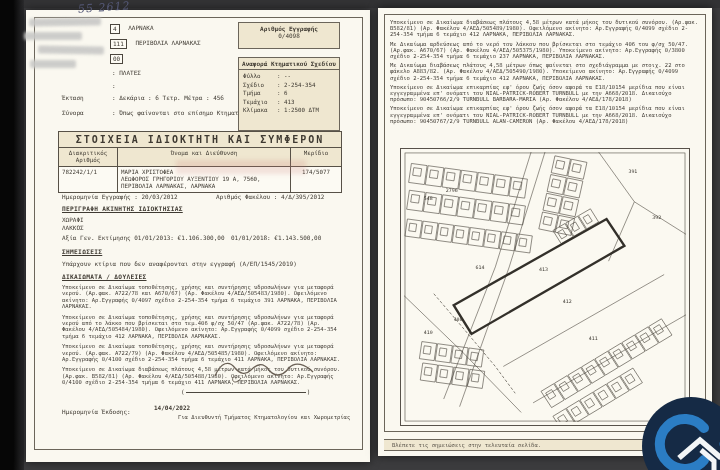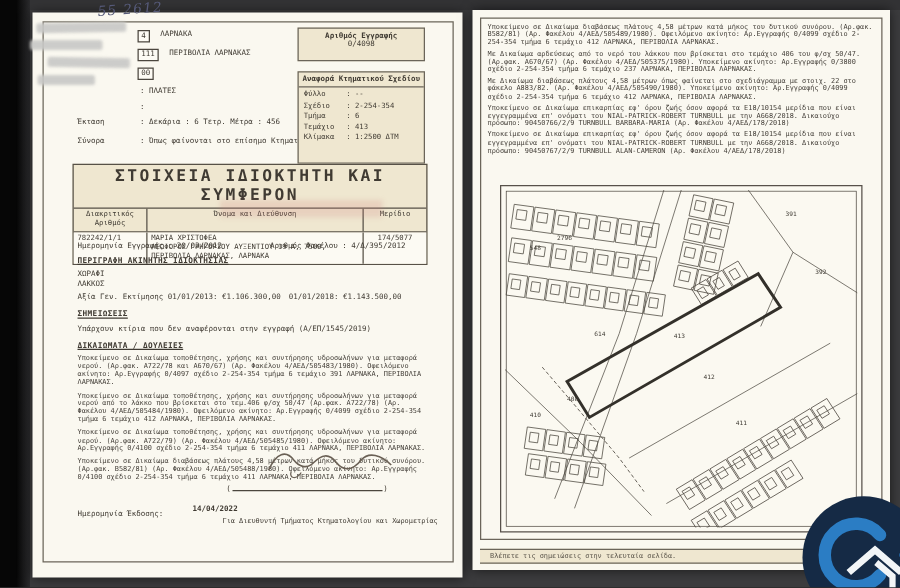--- a/index.html
+++ b/index.html
@@ -17,21 +17,21 @@
   .t55{font-size:5.5px;line-height:7px;white-space:nowrap;}
   .small-box{display:inline-block;border:1px solid #4b463e;padding:0 2px;font-size:6px;
              background:#fdfbf4;margin-right:5px;vertical-align:top;}
   .cream{background:#efe7d0;border:1px solid #6b655a;}
   .boxtitle{font-size:6px;font-weight:bold;text-align:center;line-height:7px;padding-top:2px;}
   .kv{display:flex;font-size:5.8px;line-height:8.6px;padding:0 4px;}
   .kv .k{width:34px;}
   .heading{font-size:6.2px;font-weight:bold;text-decoration:underline;letter-spacing:.3px;white-space:nowrap;}
   .otable{position:absolute;left:32px;top:121px;width:282px;border:1.2px solid #57514700;
           border:1.2px solid #575147;font-size:6px;background:#efe7d0;}
-  .otable .ttl{text-align:center;font-weight:bold;font-size:13px;letter-spacing:2px;
+  .otable .ttl{text-align:center;font-weight:bold;font-size:10px;letter-spacing:2px;
                padding:2px 0;border-bottom:1px solid #575147;}
   .cols{display:flex;align-items:stretch;}
   .cols>div{padding:2px 3px;border-right:1px solid #575147;}
   .cols>div:last-child{border-right:none;}
   .c1{width:52px;}.c2{width:166px;}.c3{flex:1;text-align:center;}
   .hdr{border-bottom:1px solid #575147;}
   .hdr>div{font-size:5.8px;line-height:6.8px;text-align:center;}
   .datarow{background:#fcfaf3;}
   .datarow>div{font-size:5.8px;line-height:7px;white-space:normal;}
   .para{font-size:5.5px;line-height:6.4px;margin-bottom:4px;white-space:normal;

